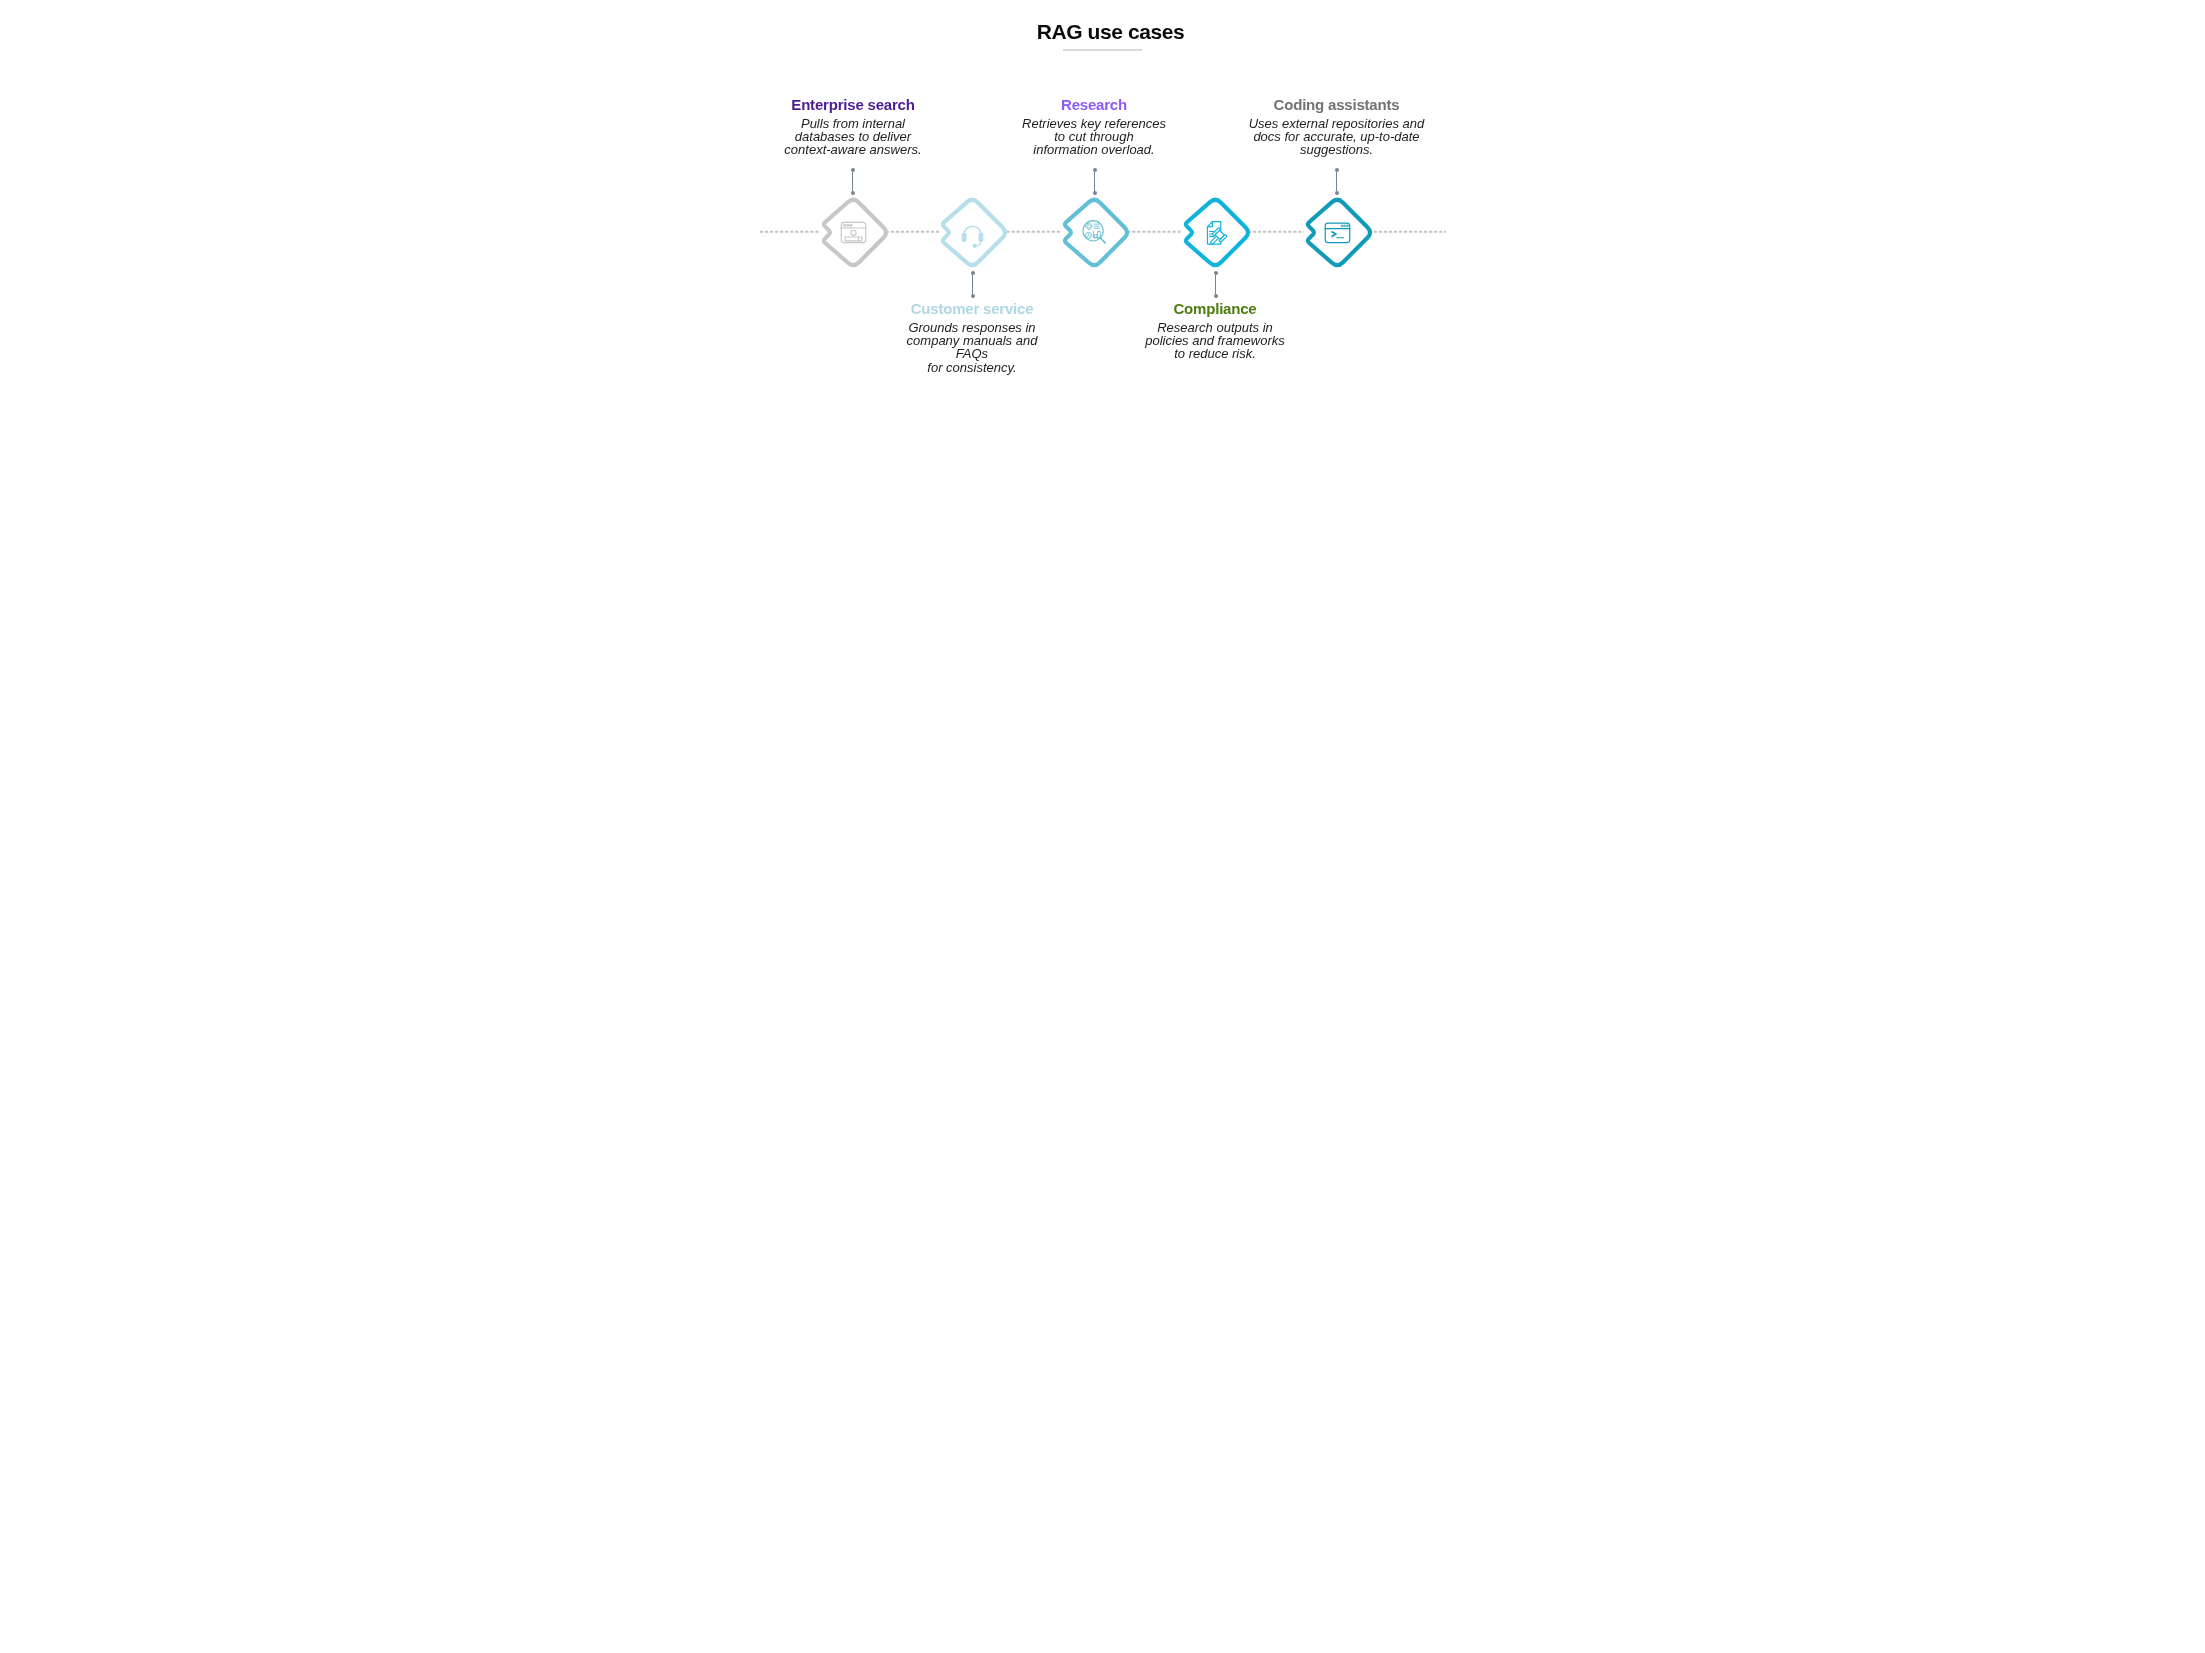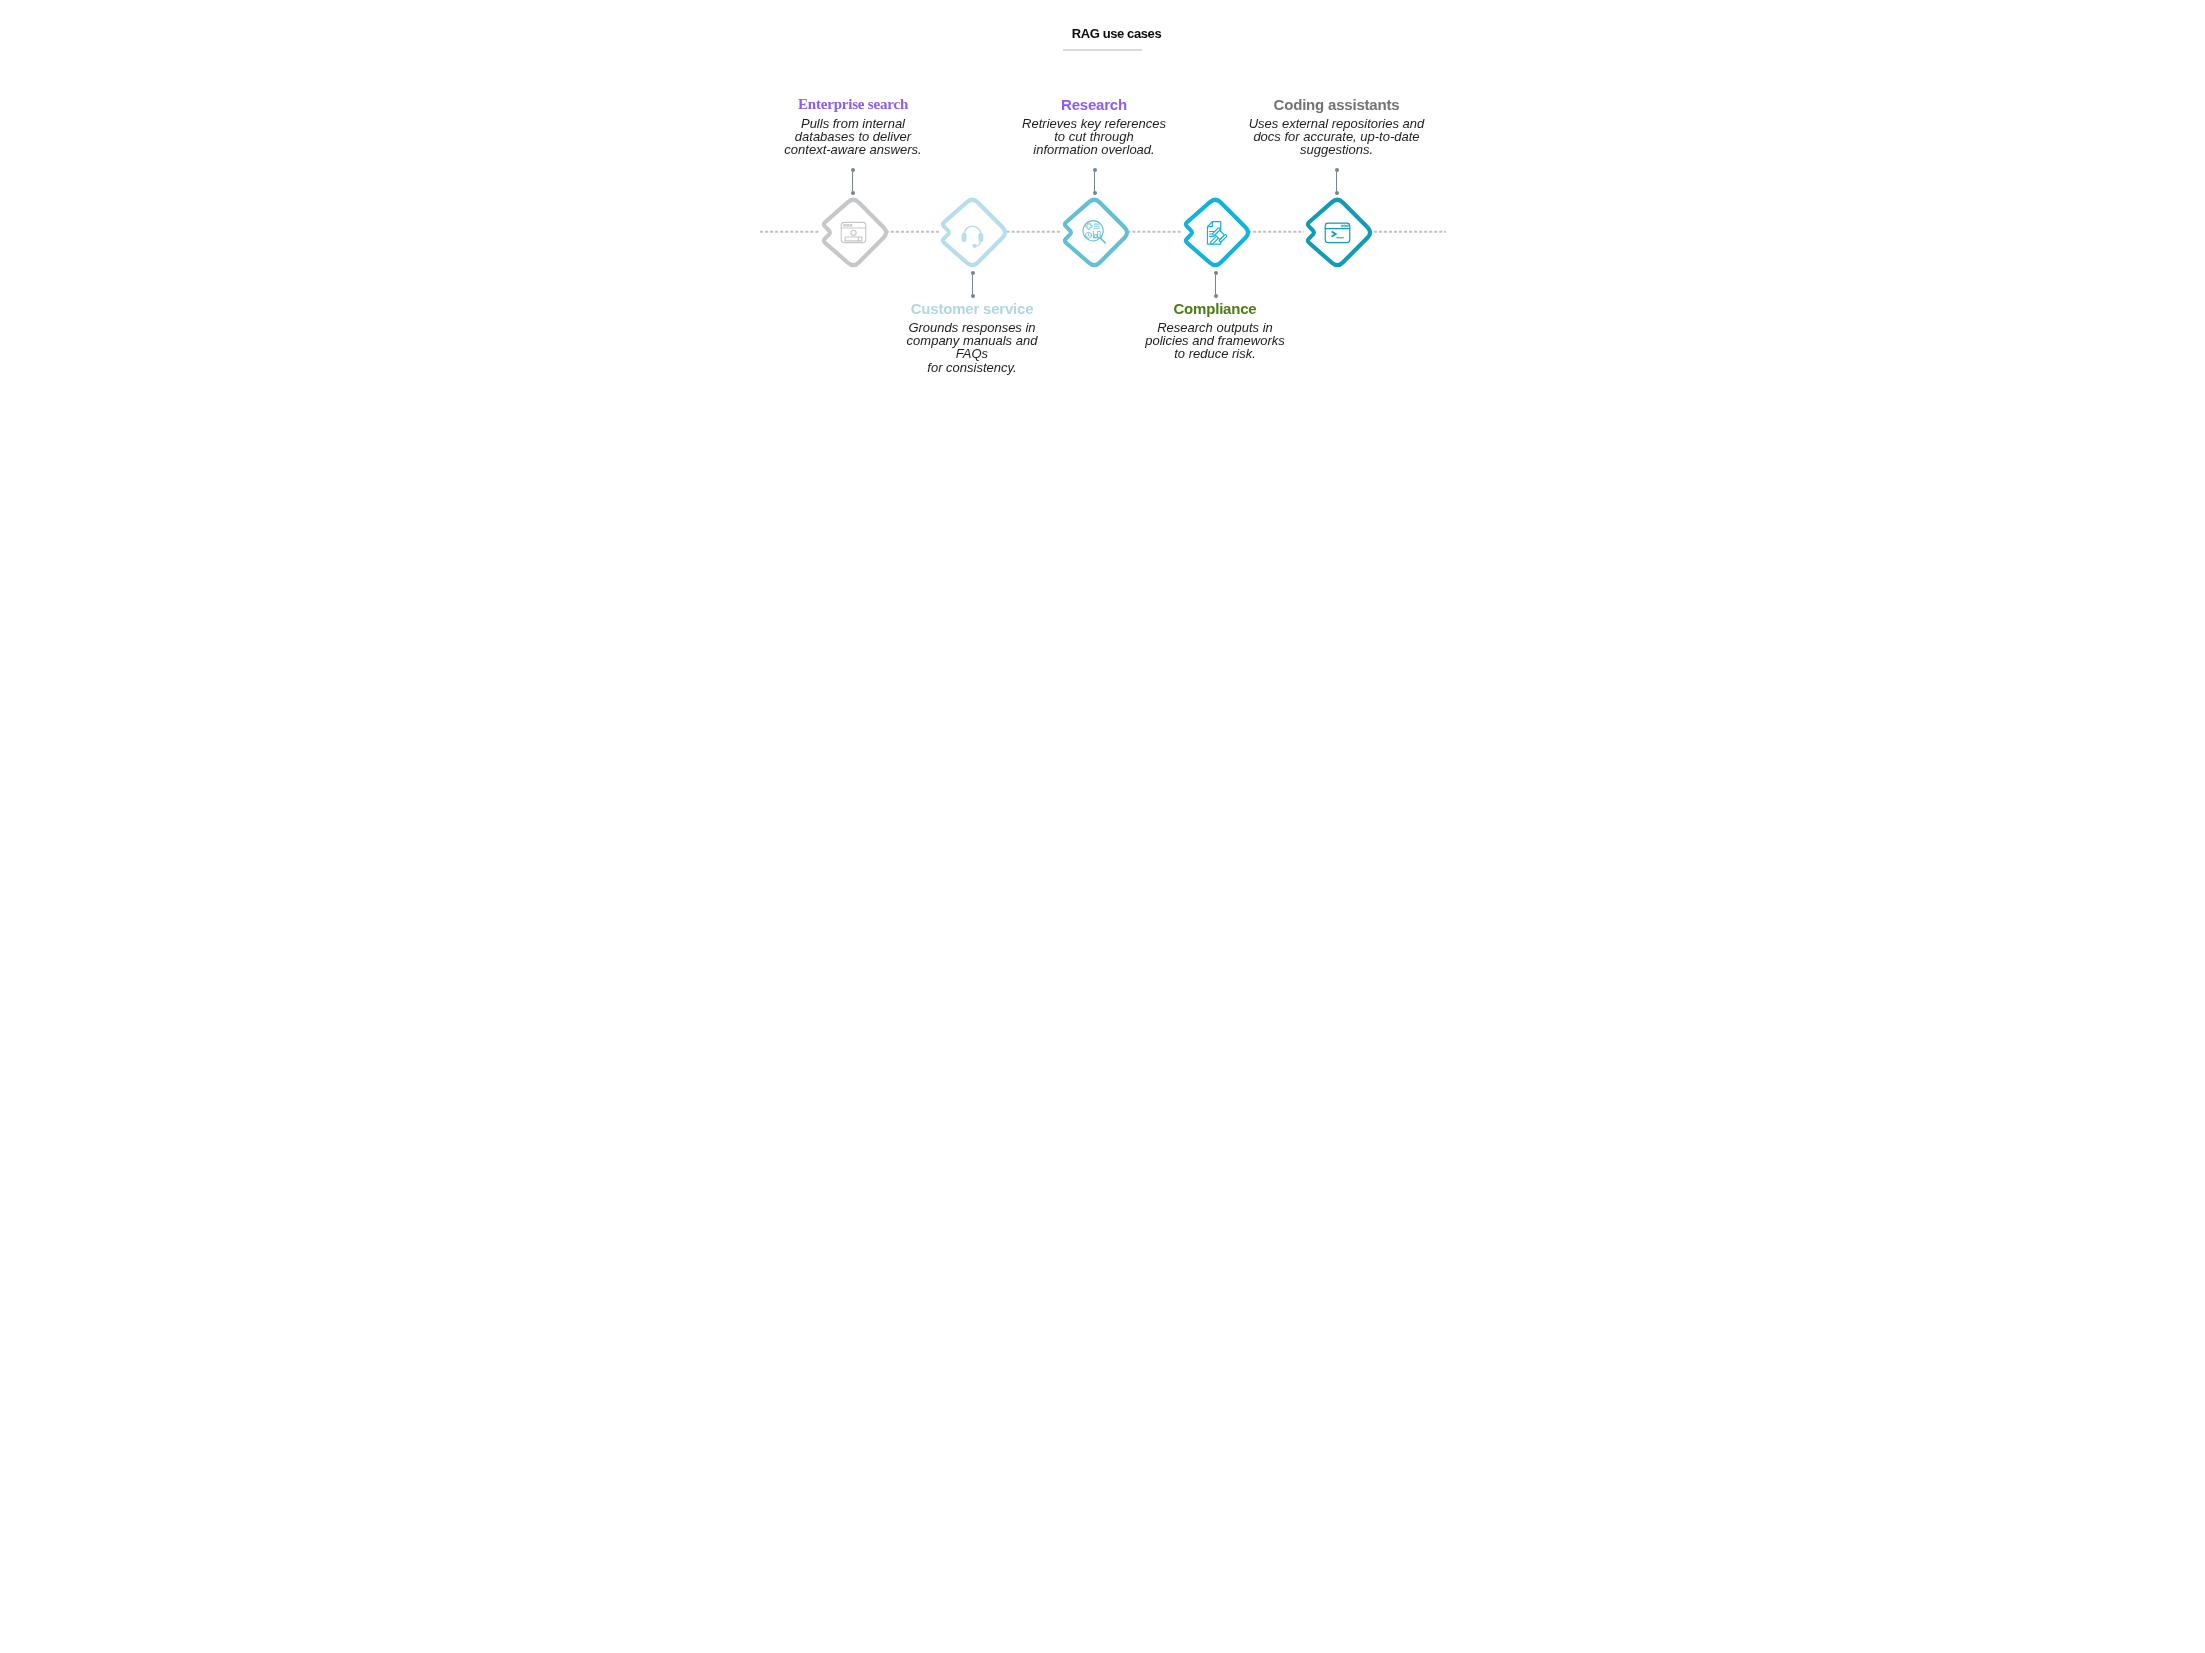--- a/index.html
+++ b/index.html
@@ -1,20 +1,20 @@
 <!DOCTYPE html>
 <html style="font-size:7px"><head>
 <meta charset="utf-8">
 <style>
   html,body{margin:0;padding:0;background:#ffffff;}
   body{font-family:"Liberation Sans",sans-serif;}
   .stage{position:relative;width:692px;height:389px;margin:0 auto;background:#fff;overflow:hidden;}
 
-  .page-title{position:absolute;top:12.3px;left:0;width:100%;margin:14px;text-align:center;
-    font-size:13px;font-weight:bold;letter-spacing:-0.4px;color:#0b0b0b;}
+  .page-title{position:absolute;top:12.3px;left:0;width:100%;margin:8px;text-align:center;
+    font-size:21px;font-weight:bold;letter-spacing:-0.4px;color:#0b0b0b;}
   .title-divider{position:absolute;top:49px;left:306px;width:79px;height:1.8px;background:#d9d9d9;}
 
   .dash-line{position:absolute;top:230px;left:0;z-index:0;display:block;}
 
   .label-block{position:absolute;width:159px;text-align:center;z-index:2;}
   .label-block.wide{width:176px;}
   .top-block{top:96px;}
   .bottom-block{top:300px;}
   .uc-label{margin:0;font-size:15px;line-height:17px;font-weight:bold;letter-spacing:-0.2px;}
   .uc-desc{margin-top:4px;font-size:13px;line-height:13.2px;font-style:italic;color:#1d1d1f;}
@@ -33,21 +33,21 @@
 <div class="stage">
 
   <h1 class="page-title">RAG use cases</h1>
   <div class="title-divider"></div>
 
   <svg class="dash-line" width="692" height="3.5" viewBox="0 0 1568 8">
     <line x1="0" y1="4" x2="1568" y2="4" stroke-width="4.5" stroke-dasharray="7 4.5" stroke="#c0c1c3"></line>
   </svg>
 
   <div class="label-block top-block" style="left:17px">
-    <h2 class="uc-label" style="color: #8b5cf6; font-family: Liberation Serif, serif;">Enterprise search</h2>
+    <h2 class="uc-label" style="color: #4c1d95;">Enterprise search</h2>
     <div class="uc-desc">
       <div>Pulls from internal</div>
       <div>databases to deliver</div>
       <div>context-aware answers.</div>
     </div>
   </div>
   <div class="connector" style="left:94px;top:168px">
     <span class="dot"></span>
     <span class="cline"></span>
     <span class="dot"></span>

